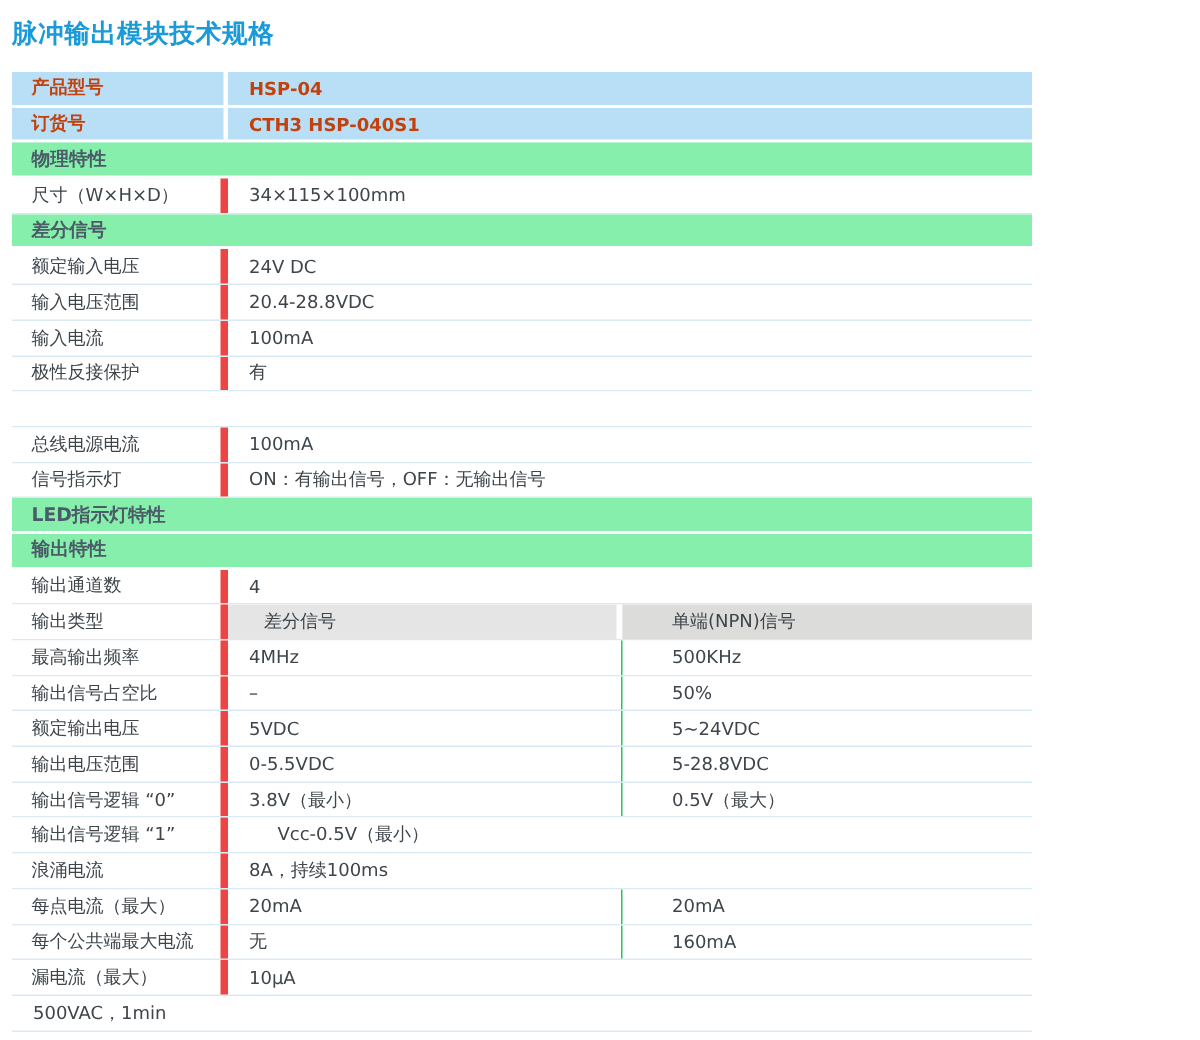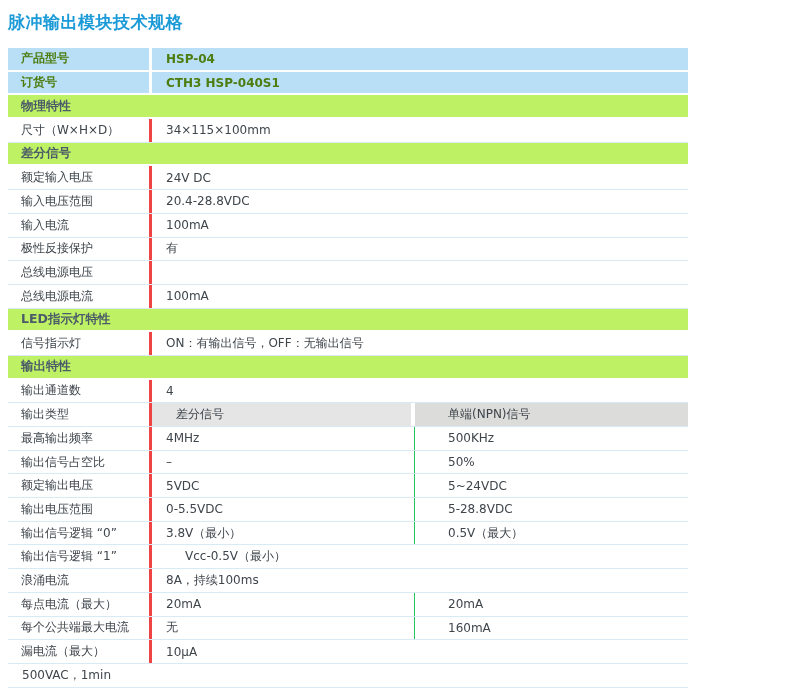--- a/index.html
+++ b/index.html
@@ -36,47 +36,47 @@
     align-items: stretch;
     height: 23.7px;
     box-sizing: border-box;
     font-size: 12px;
     color: #3e454b;
   }
   
   .row.info {
     background: #b8dff6;
     border-bottom: 2.7px solid #ffffff;
-    color: #4d7c0f;
+    color: #c2410c;
     font-weight: bold;
   }
   .row.info .cell-label {
     border-right: 3px solid #ffffff;
   }
   
   .row.section {
-    background: #bef264;
+    background: #86efac;
     border-bottom: 2.7px solid #ffffff;
   }
   .cell-section {
     display: flex;
     align-items: center;
     padding-left: 13px;
     font-weight: bold;
     font-size: 12.5px;
     color: #4b5c68;
     flex: 1;
   }
   
   .row.data {
     background: #ffffff;
     border-bottom: 1px solid #d9eaf4;
   }
   .row.data .cell-label {
-    border-right: 3px solid #ef4444;
+    border-right: 5px solid #ef4444;
   }
   .cell-label {
     flex: 0 0 144px;
     display: flex;
     align-items: center;
     padding-left: 13px;
     box-sizing: border-box;
   }
   .cell-v1 {
     display: flex;
@@ -143,32 +143,31 @@
       </div>
       <div class="row data">
         <div class="cell-label">输入电流</div>
         <div class="cell-v1 span">100mA</div>
       </div>
       <div class="row data">
         <div class="cell-label">极性反接保护</div>
         <div class="cell-v1 span">有</div>
       </div>
       <div class="row data">
-        <div class="cell-label">总线电源电压</div>
       </div>
       <div class="row data">
         <div class="cell-label">总线电源电流</div>
         <div class="cell-v1 span">100mA</div>
       </div>
-      <div class="row section">
-        <div class="cell-section">LED指示灯特性</div>
-      </div>
       <div class="row data">
         <div class="cell-label">信号指示灯</div>
         <div class="cell-v1 span">ON：有输出信号，OFF：无输出信号</div>
+      </div>
+      <div class="row section">
+        <div class="cell-section">LED指示灯特性</div>
       </div>
       <div class="row section">
         <div class="cell-section">输出特性</div>
       </div>
       <div class="row data">
         <div class="cell-label">输出通道数</div>
         <div class="cell-v1 span">4</div>
       </div>
       <div class="row data gray">
         <div class="cell-label">输出类型</div>

